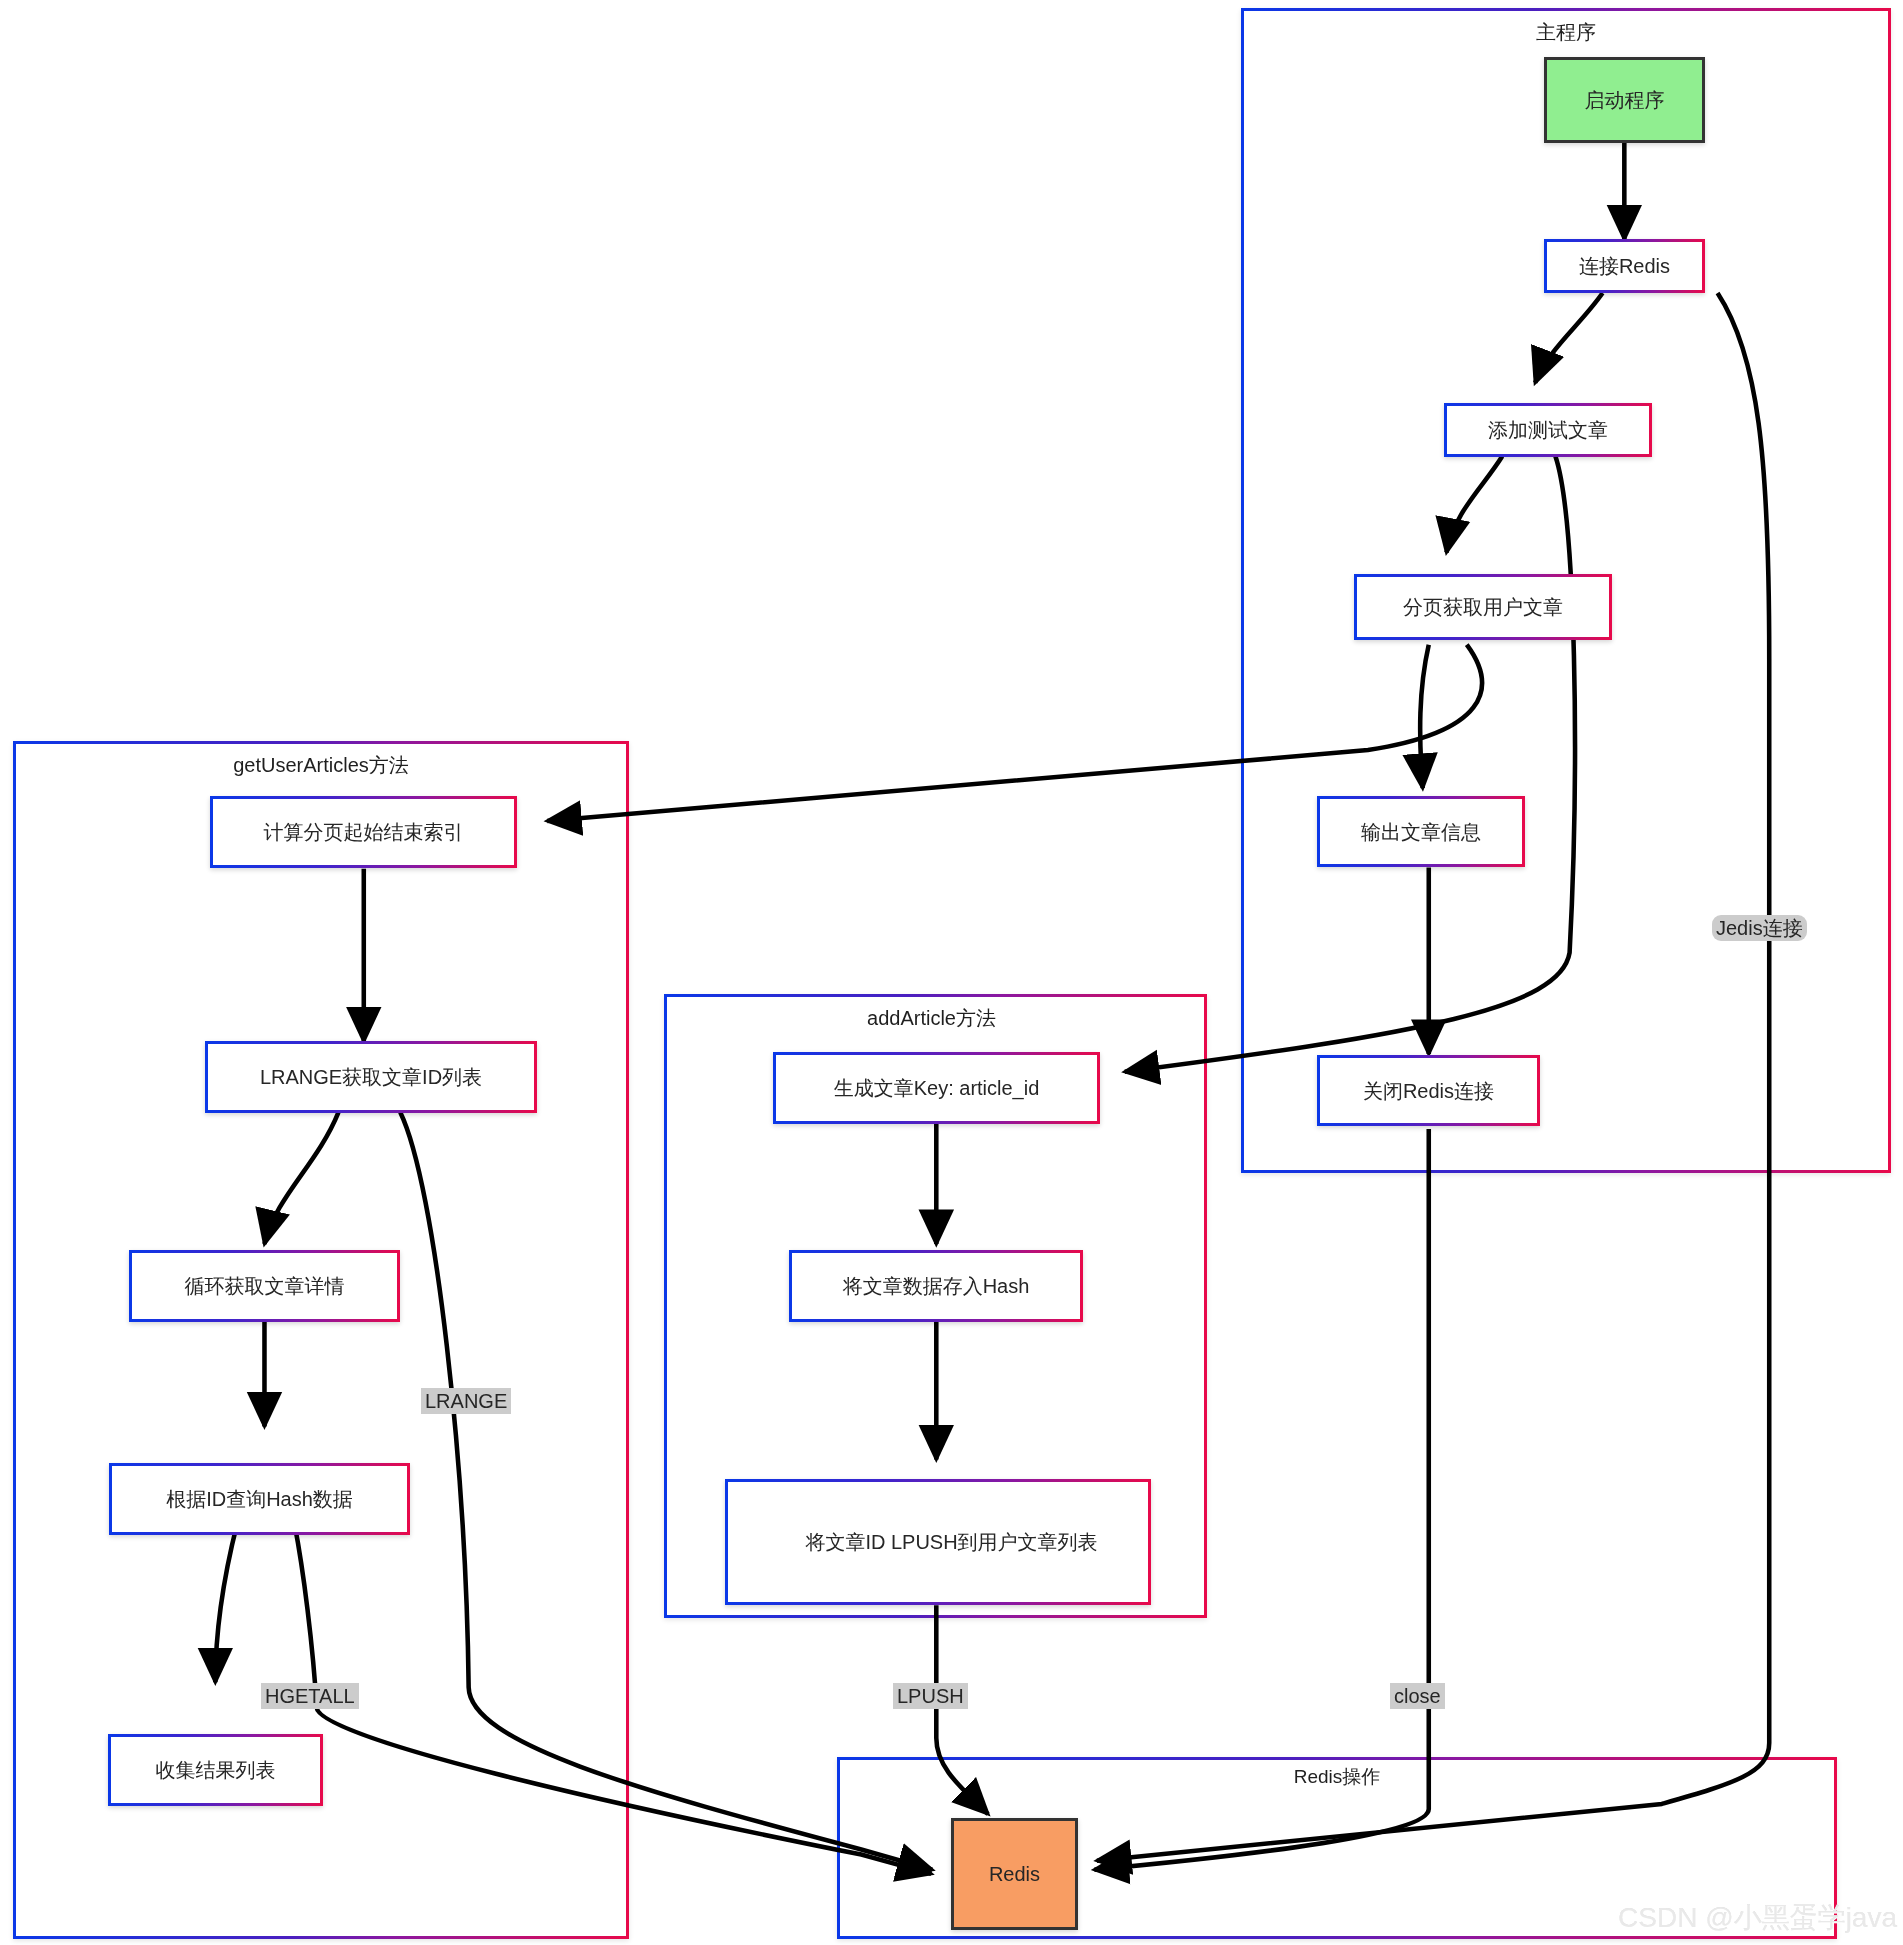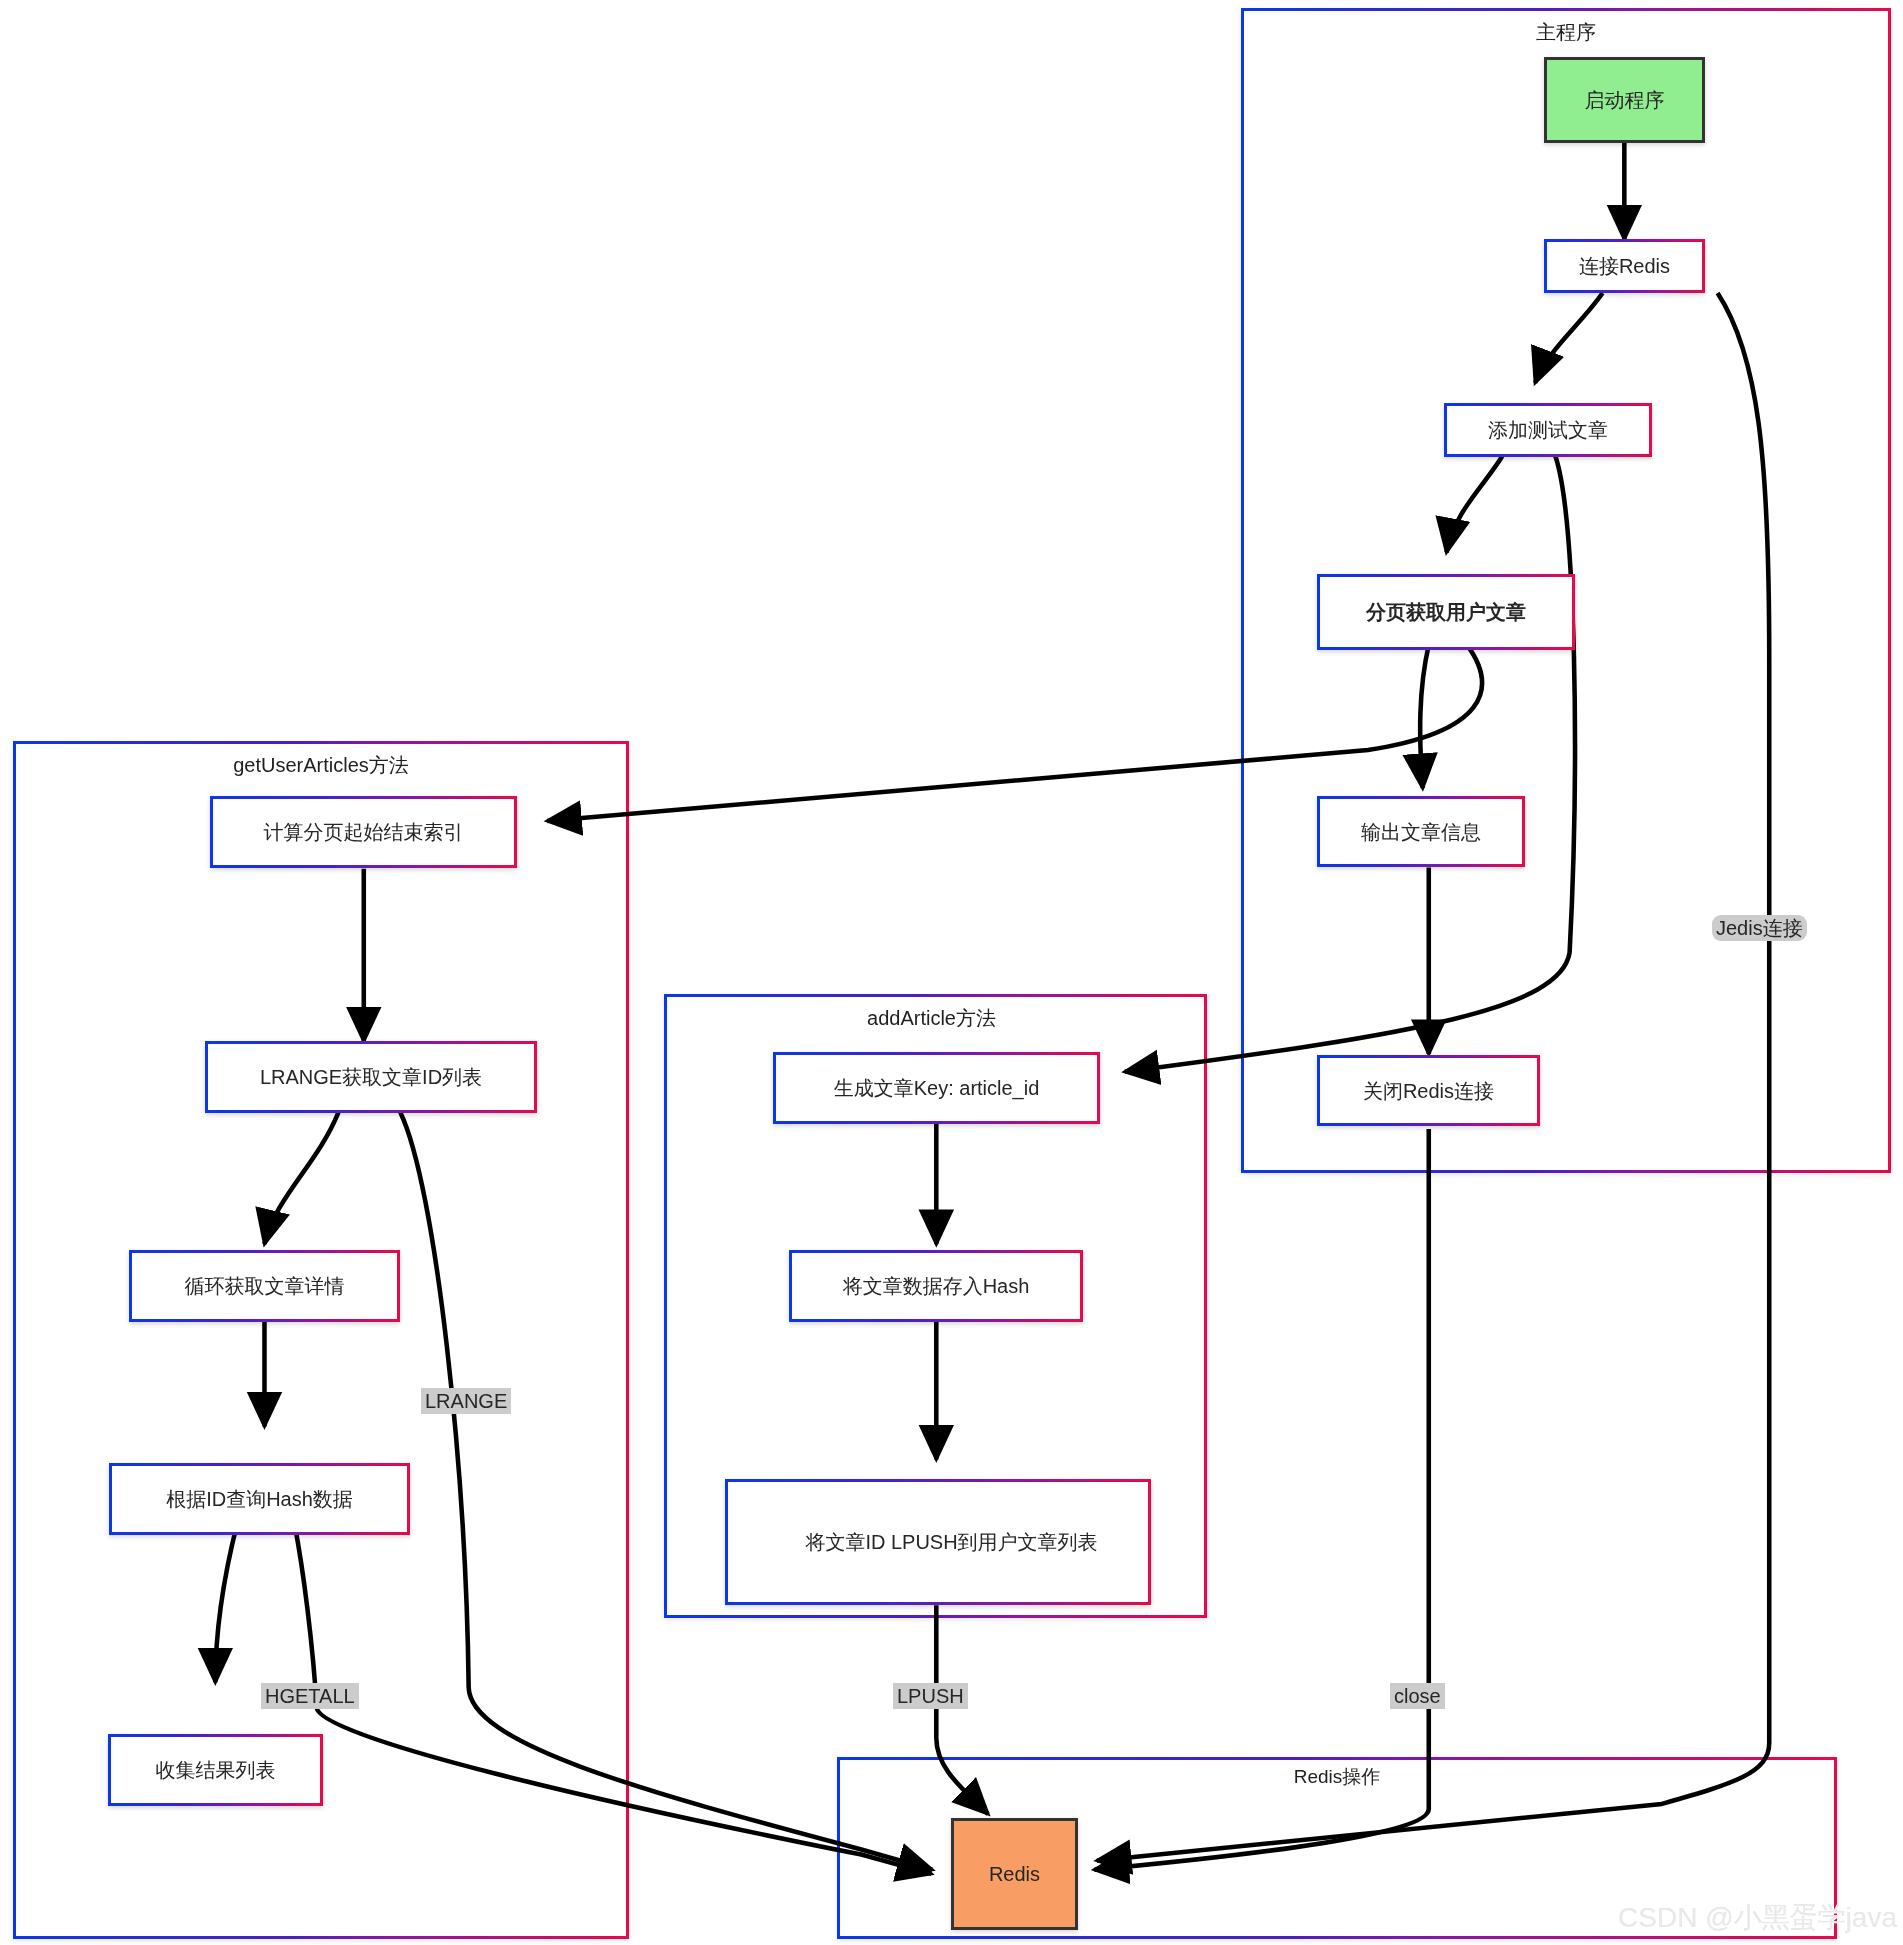--- a/index.html
+++ b/index.html
@@ -170,21 +170,21 @@
   <div class="node" style="left:1544px;top:239px;width:161px;height:54px;">
     <div class="frame"></div>
     <div class="inner">连接Redis</div>
   </div>
 
   <div class="node" style="left:1444px;top:403px;width:208px;height:54px;">
     <div class="frame"></div>
     <div class="inner">添加测试文章</div>
   </div>
 
-  <div class="node" style="left:1317px;top:574px;width:258px;height:76px;font-weight:bold;">
+  <div class="node" style="left:1354px;top:574px;width:258px;height:66px;">
     <div class="frame"></div>
     <div class="inner">分页获取用户文章</div>
   </div>
 
   <div class="node" style="left:1317px;top:796px;width:208px;height:71px;">
     <div class="frame"></div>
     <div class="inner">输出文章信息</div>
   </div>
 
   <div class="node" style="left:1317px;top:1055px;width:223px;height:71px;">

